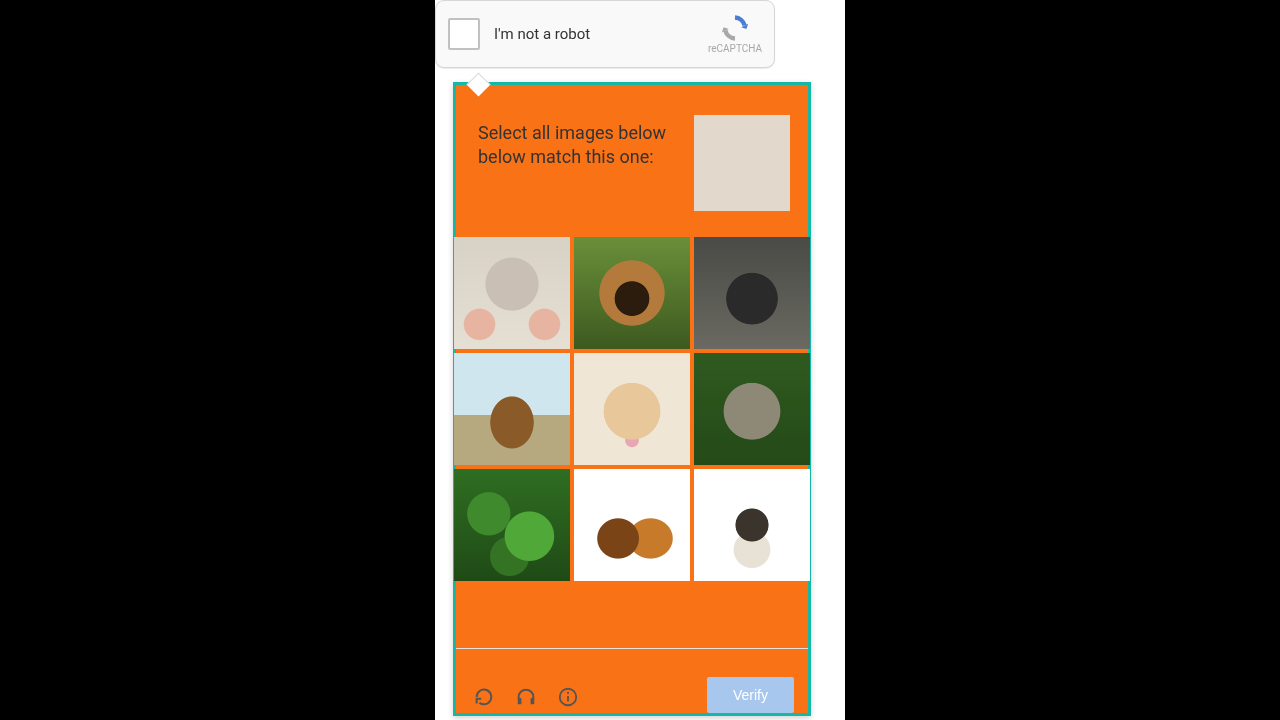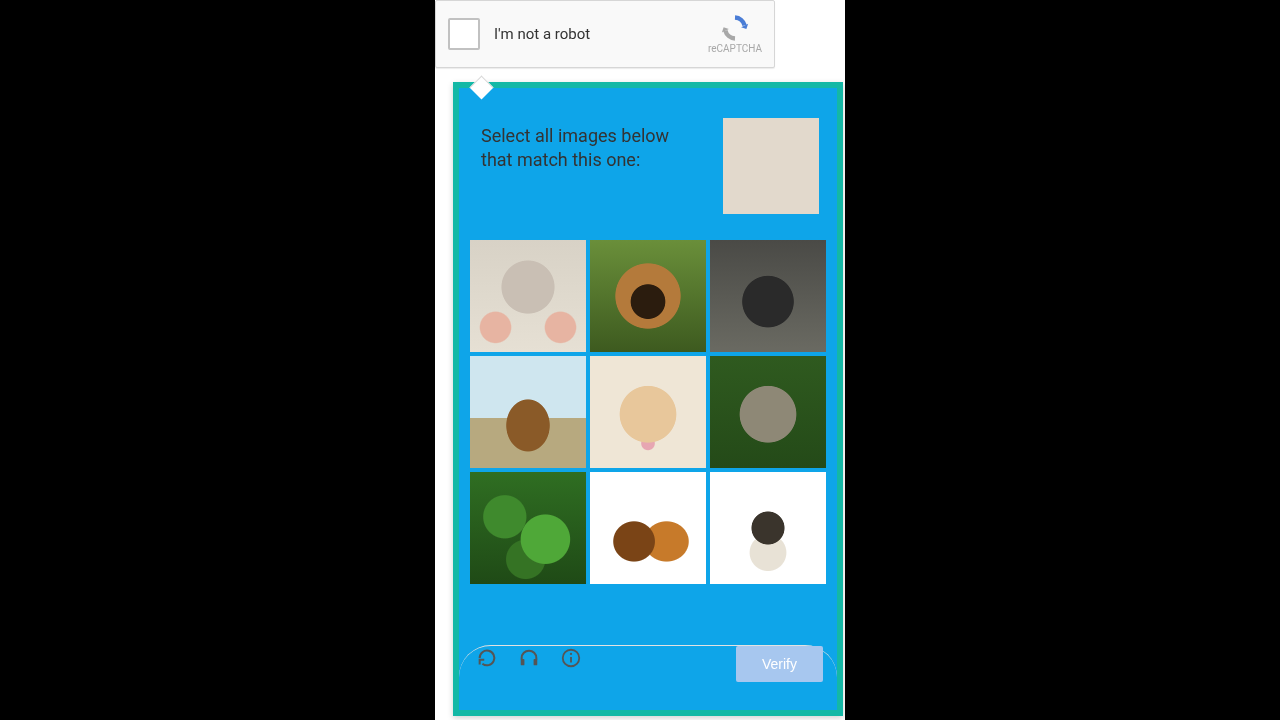--- a/index.html
+++ b/index.html
@@ -21,21 +21,21 @@
   }
   
   .anchor {
     position: absolute;
     left: 0;
     top: 0;
     width: 340px;
     height: 68px;
     background: #f9f9f9;
     border: 1px solid #d6d6d6;
-    border-radius: 2px;
+    border-radius: 9px;
     box-shadow: 0 1px 1px rgba(0,0,0,.08);
     display: flex;
     align-items: center;
     padding: 0 12px;
     box-sizing: border-box;
   }
   .anchor .check {
     width: 28px;
     height: 28px;
     background: #fff;
@@ -52,24 +52,24 @@
     text-align: left;
     color: #a8a8a8;
     font-size: 10px;
   }
   .anchor .brand svg { display: block; margin: 0 auto 1px; }
   
   .popup {
     position: absolute;
     left: 18px;
     top: 82px;
-    width: 390px;
+    width: 358px;
     height: 634px;
-    background: #0ea5e9;
-    border: 6px solid #14b8a6;
+    background: #f97316;
+    border: 3px solid #14b8a6;
     box-shadow: 0 2px 6px rgba(0,0,0,.18);
     box-sizing: border-box;
     display: flex;
     flex-direction: column;
   }
   .popup .arrow {
     position: absolute;
     top: -9px;
     left: 14px;
     width: 16px;
@@ -112,23 +112,22 @@
     background: #bfbfbf;
     position: relative;
     overflow: hidden;
     cursor: pointer;
   }
   .footer {
     margin-top: auto;
     border-top: 1px solid #e2e2e2;
     height: 64px;
     display: flex;
-    align-items: flex-start;
+    align-items: flex-end;
     padding: 0 14px 0 14px;
-    border-radius: 32px;
   }
   .footer .ico {
     width: 28px;
     height: 28px;
     display: flex;
     align-items: center;
     justify-content: center;
     margin-right: 14px;
     color: #555;
     cursor: pointer;
@@ -219,21 +218,21 @@
       <div>reCAPTCHA</div>
     </div>
   </div>
 
   <div class="popup">
     <div class="arrow"></div>
 
     <div class="prompt">
       <div class="text">
         <span>Select all images below</span><br>
-        <span>that match this one:</span>
+        <span>below match this one:</span>
       </div>
       <div class="thumb ph-cat-ref" title="tabby-cat"></div>
     </div>
 
     <div class="grid">
       <div class="tile ph-kitten-paws" title="kitten-showing-paws"></div>
       <div class="tile ph-gsd-face" title="german-shepherd-face"></div>
       <div class="tile ph-dark-dog" title="dark-dog-standing"></div>
       <div class="tile ph-gsd-stand" title="german-shepherd-standing"></div>
       <div class="tile ph-orange-kitten" title="orange-kitten-tongue"></div>

